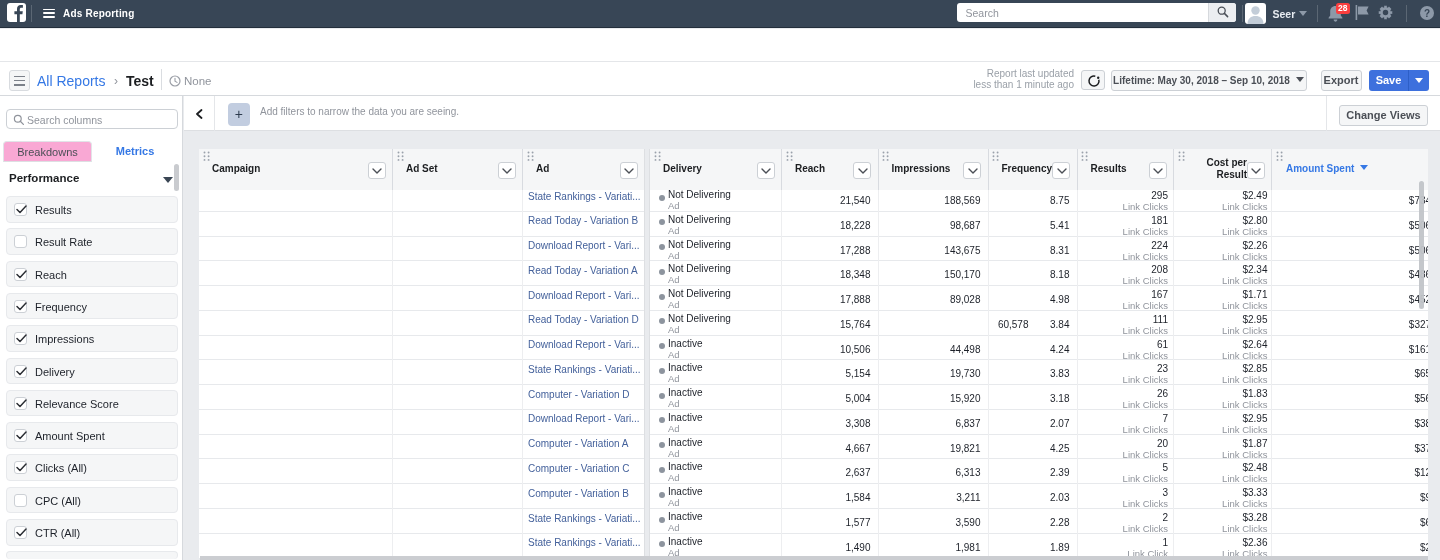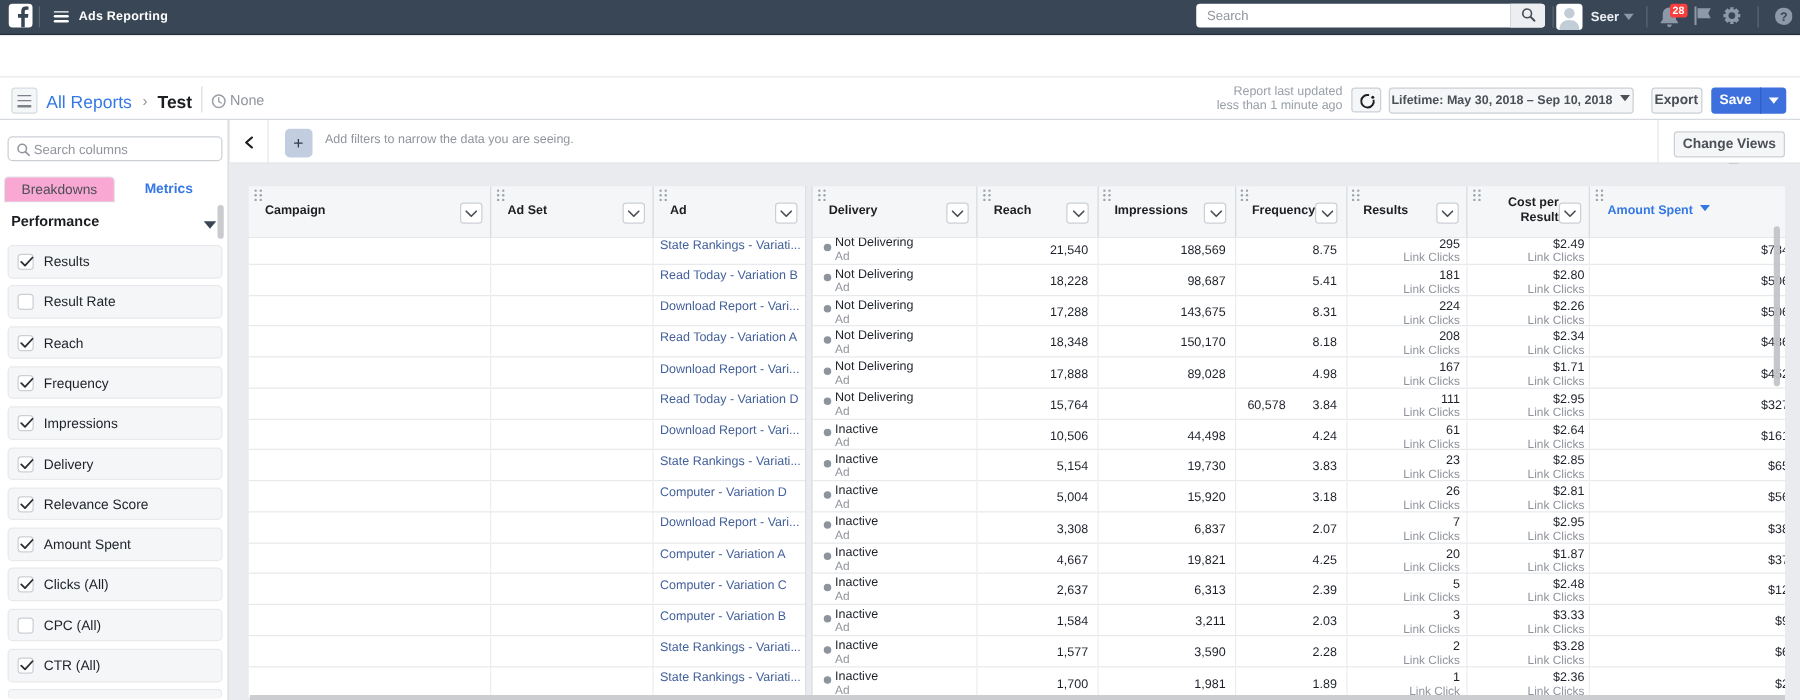--- a/index.html
+++ b/index.html
@@ -591,21 +591,21 @@
 <div class="row" style="top:194.79px;">
 <span class="cell adlink" style="left:329px;width:112px;">Computer - Variation D</span>
 <span class="bullet" style="left:460px;"></span>
 <span class="cell dl1" style="left:469px;">Inactive</span>
 <span class="cell dl2" style="left:469px;">Ad</span>
 <span class="cell num" style="left:582px;width:89.5px;">5,004</span>
 <span class="cell num" style="left:678.5px;width:103.0px;">15,920</span>
 <span class="cell num" style="left:788.5px;width:82.0px;">3.18</span>
 <span class="cell n1" style="left:877.5px;width:91.5px;">26</span>
 <span class="cell n2" style="left:877.5px;width:91.5px;">Link Clicks</span>
-<span class="cell n1" style="left:974px;width:94.5px;">$2.81</span>
+<span class="cell n1" style="left:974px;width:94.5px;">$1.83</span>
 <span class="cell n2" style="left:974px;width:94.5px;">Link Clicks</span>
 <span class="cell num" style="left:1072px;width:174px;">$56.94</span>
 </div>
 <div class="row" style="top:219.56px;">
 <span class="cell adlink" style="left:329px;width:112px;">Download Report - Vari...</span>
 <span class="bullet" style="left:460px;"></span>
 <span class="cell dl1" style="left:469px;">Inactive</span>
 <span class="cell dl2" style="left:469px;">Ad</span>
 <span class="cell num" style="left:582px;width:89.5px;">3,308</span>
 <span class="cell num" style="left:678.5px;width:103.0px;">6,837</span>
@@ -670,21 +670,21 @@
 <span class="cell n2" style="left:877.5px;width:91.5px;">Link Clicks</span>
 <span class="cell n1" style="left:974px;width:94.5px;">$3.28</span>
 <span class="cell n2" style="left:974px;width:94.5px;">Link Clicks</span>
 <span class="cell num" style="left:1072px;width:174px;">$6.56</span>
 </div>
 <div class="row" style="top:343.41px;">
 <span class="cell adlink" style="left:329px;width:112px;">State Rankings - Variati...</span>
 <span class="bullet" style="left:460px;"></span>
 <span class="cell dl1" style="left:469px;">Inactive</span>
 <span class="cell dl2" style="left:469px;">Ad</span>
-<span class="cell num" style="left:582px;width:89.5px;">1,700</span>
+<span class="cell num" style="left:582px;width:89.5px;">1,490</span>
 <span class="cell num" style="left:678.5px;width:103.0px;">1,981</span>
 <span class="cell num" style="left:788.5px;width:82.0px;">1.89</span>
 <span class="cell n1" style="left:877.5px;width:91.5px;">1</span>
 <span class="cell n2" style="left:877.5px;width:91.5px;">Link Click</span>
 <span class="cell n1" style="left:974px;width:94.5px;">$2.36</span>
 <span class="cell n2" style="left:974px;width:94.5px;">Link Clicks</span>
 <span class="cell num" style="left:1072px;width:174px;">$2.36</span>
 </div>
       <div class="vline" style="left:208px;"></div>
 <div class="vline" style="left:338px;"></div>

